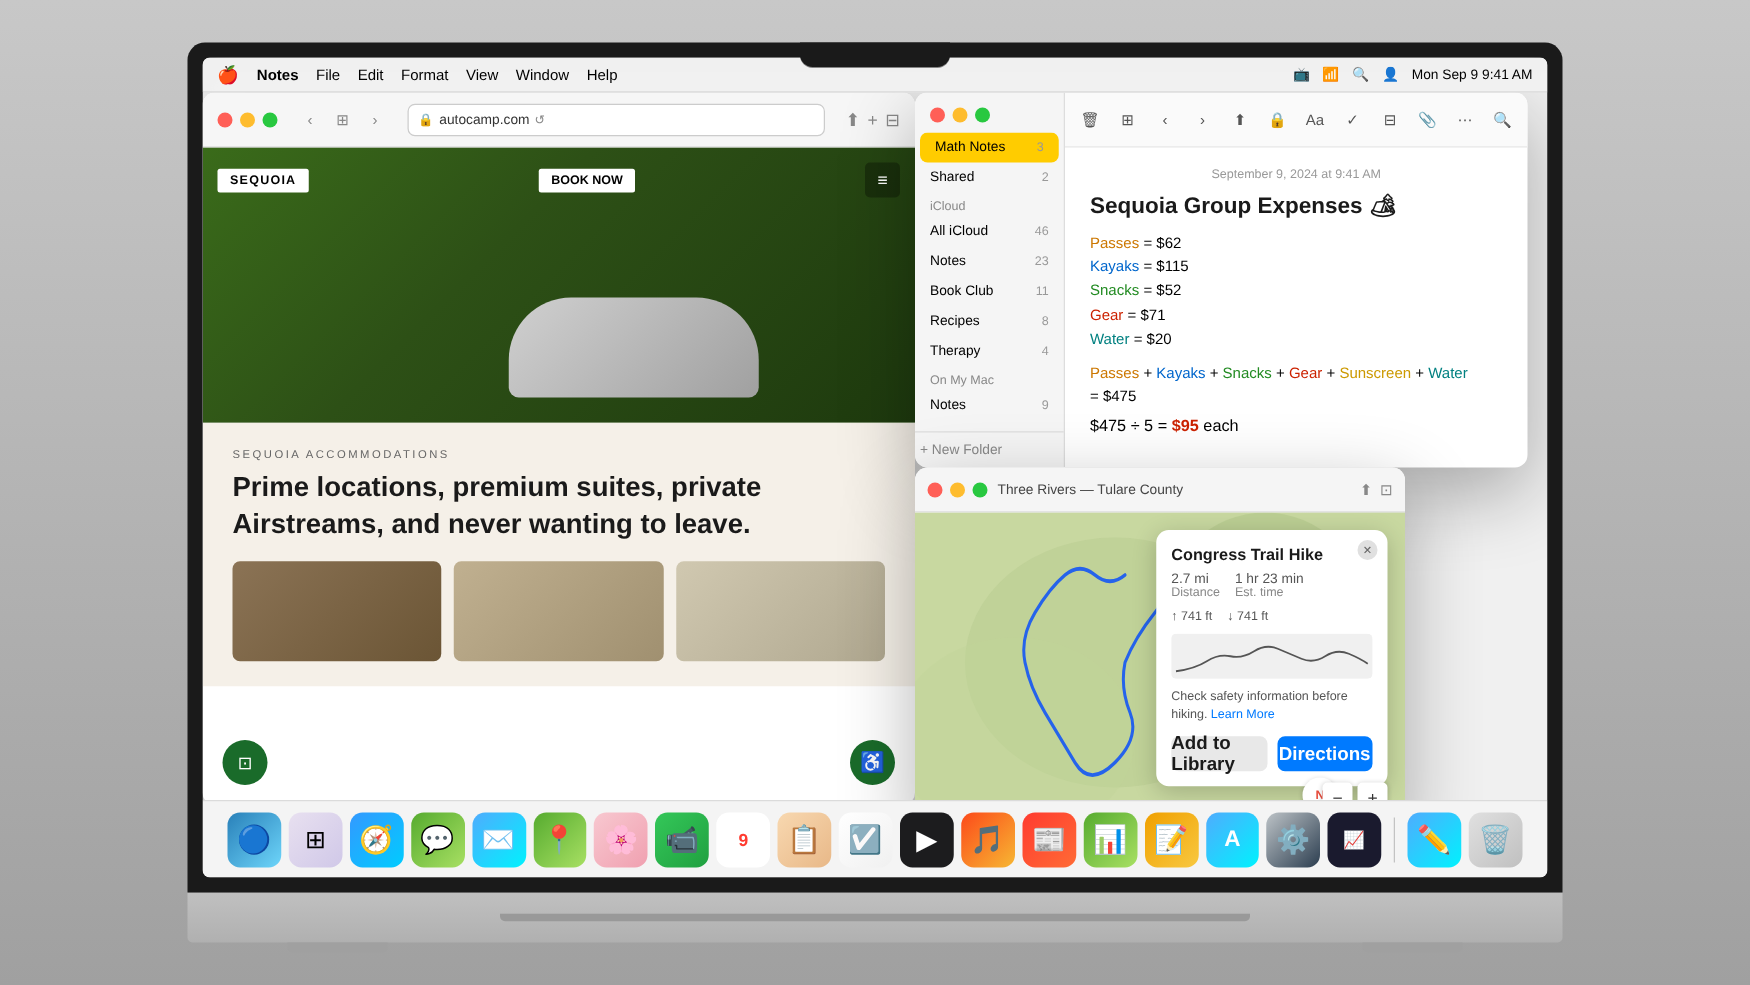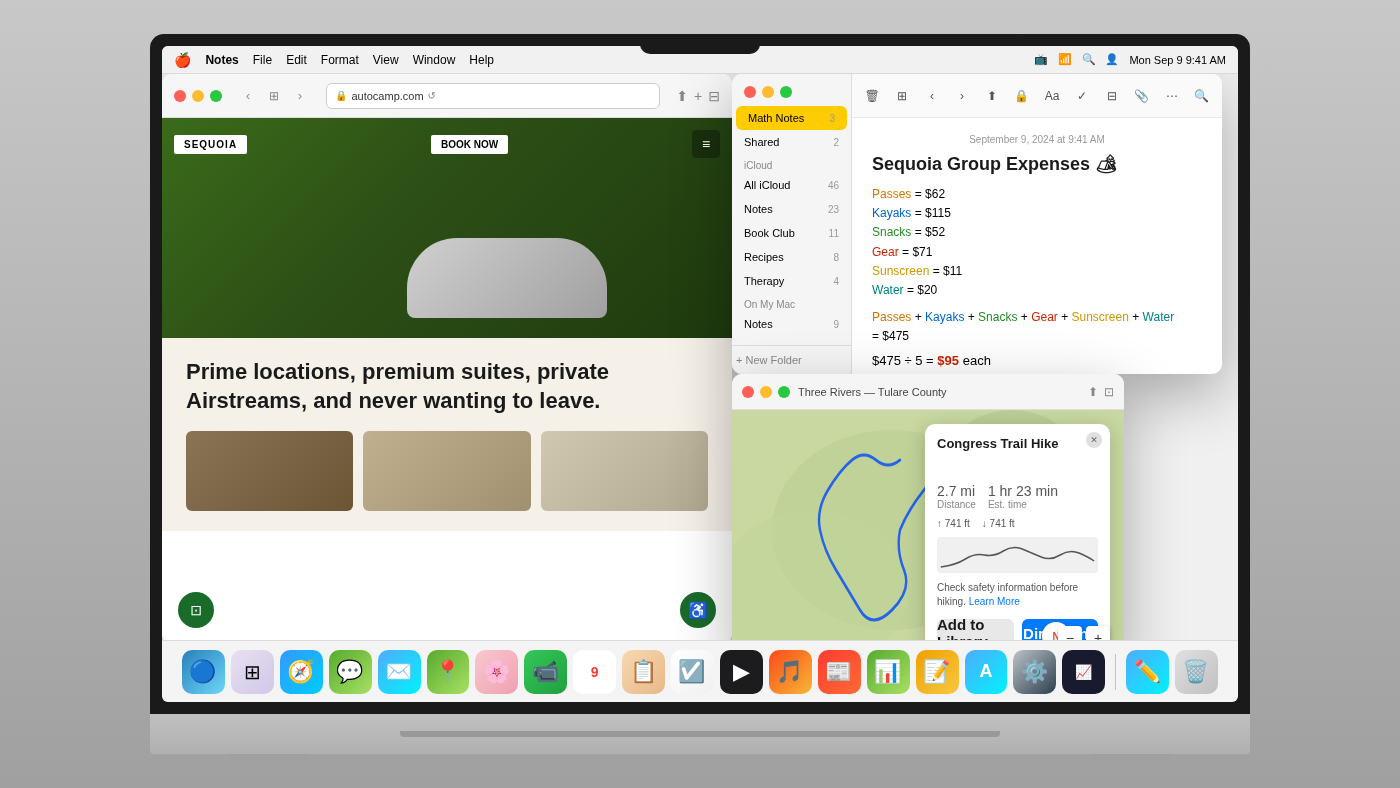--- a/index.html
+++ b/index.html
@@ -574,22 +574,21 @@
     }
 
     .card-stats {
       display: flex;
       gap: 12px;
       margin-bottom: 8px;
       color: #555;
     }
 
     .card-stat {
-      font-size: 14px;
-      margin-top: 26px;
+      font-size: 11px;
     }
 
     .card-stat-label {
       font-size: 10px;
       color: #888;
     }
 
     .elevation-chart {
       height: 36px;
       background: #f8f8f8;
@@ -775,20 +774,21 @@
                 <div class="autocamp-bg">
                   <div class="airstream-shape"></div>
                   <div class="autocamp-nav">
                     <div class="autocamp-logo">SEQUOIA</div>
                     <div class="book-now-btn">BOOK NOW</div>
                     <div class="hamburger-btn">≡</div>
                   </div>
                 </div>
               </div>
               <div class="autocamp-body">
+                <div class="section-label">SEQUOIA ACCOMMODATIONS</div>
                 <div class="hero-text">Prime locations, premium suites, private Airstreams, and never wanting to leave.</div>
                 <div class="property-grid">
                   <div class="property-card"></div>
                   <div class="property-card"></div>
                   <div class="property-card"></div>
                 </div>
               </div>
               <div class="presentation-btn">⊡</div>
               <div class="access-btn">♿</div>
             </div>
@@ -876,25 +876,20 @@
                   <span class="color-green">Snacks</span>
                   <span> = </span>
                   <span>$52</span>
                 </div>
                 <div class="expense-line">
                   <span class="color-red">Gear</span>
                   <span> = </span>
                   <span>$71</span>
                 </div>
                 <div class="expense-line">
-                  <span class="color-yellow">Sunscreen</span>
-                  <span> = </span>
-                  <span>$11</span>
-                </div>
-                <div class="expense-line">
                   <span class="color-teal">Water</span>
                   <span> = </span>
                   <span>$20</span>
                 </div>
 
                 <div class="math-sum-line">
                   <span class="color-orange">Passes</span>
                   <span> + </span>
                   <span class="color-blue">Kayaks</span>
                   <span> + </span>

